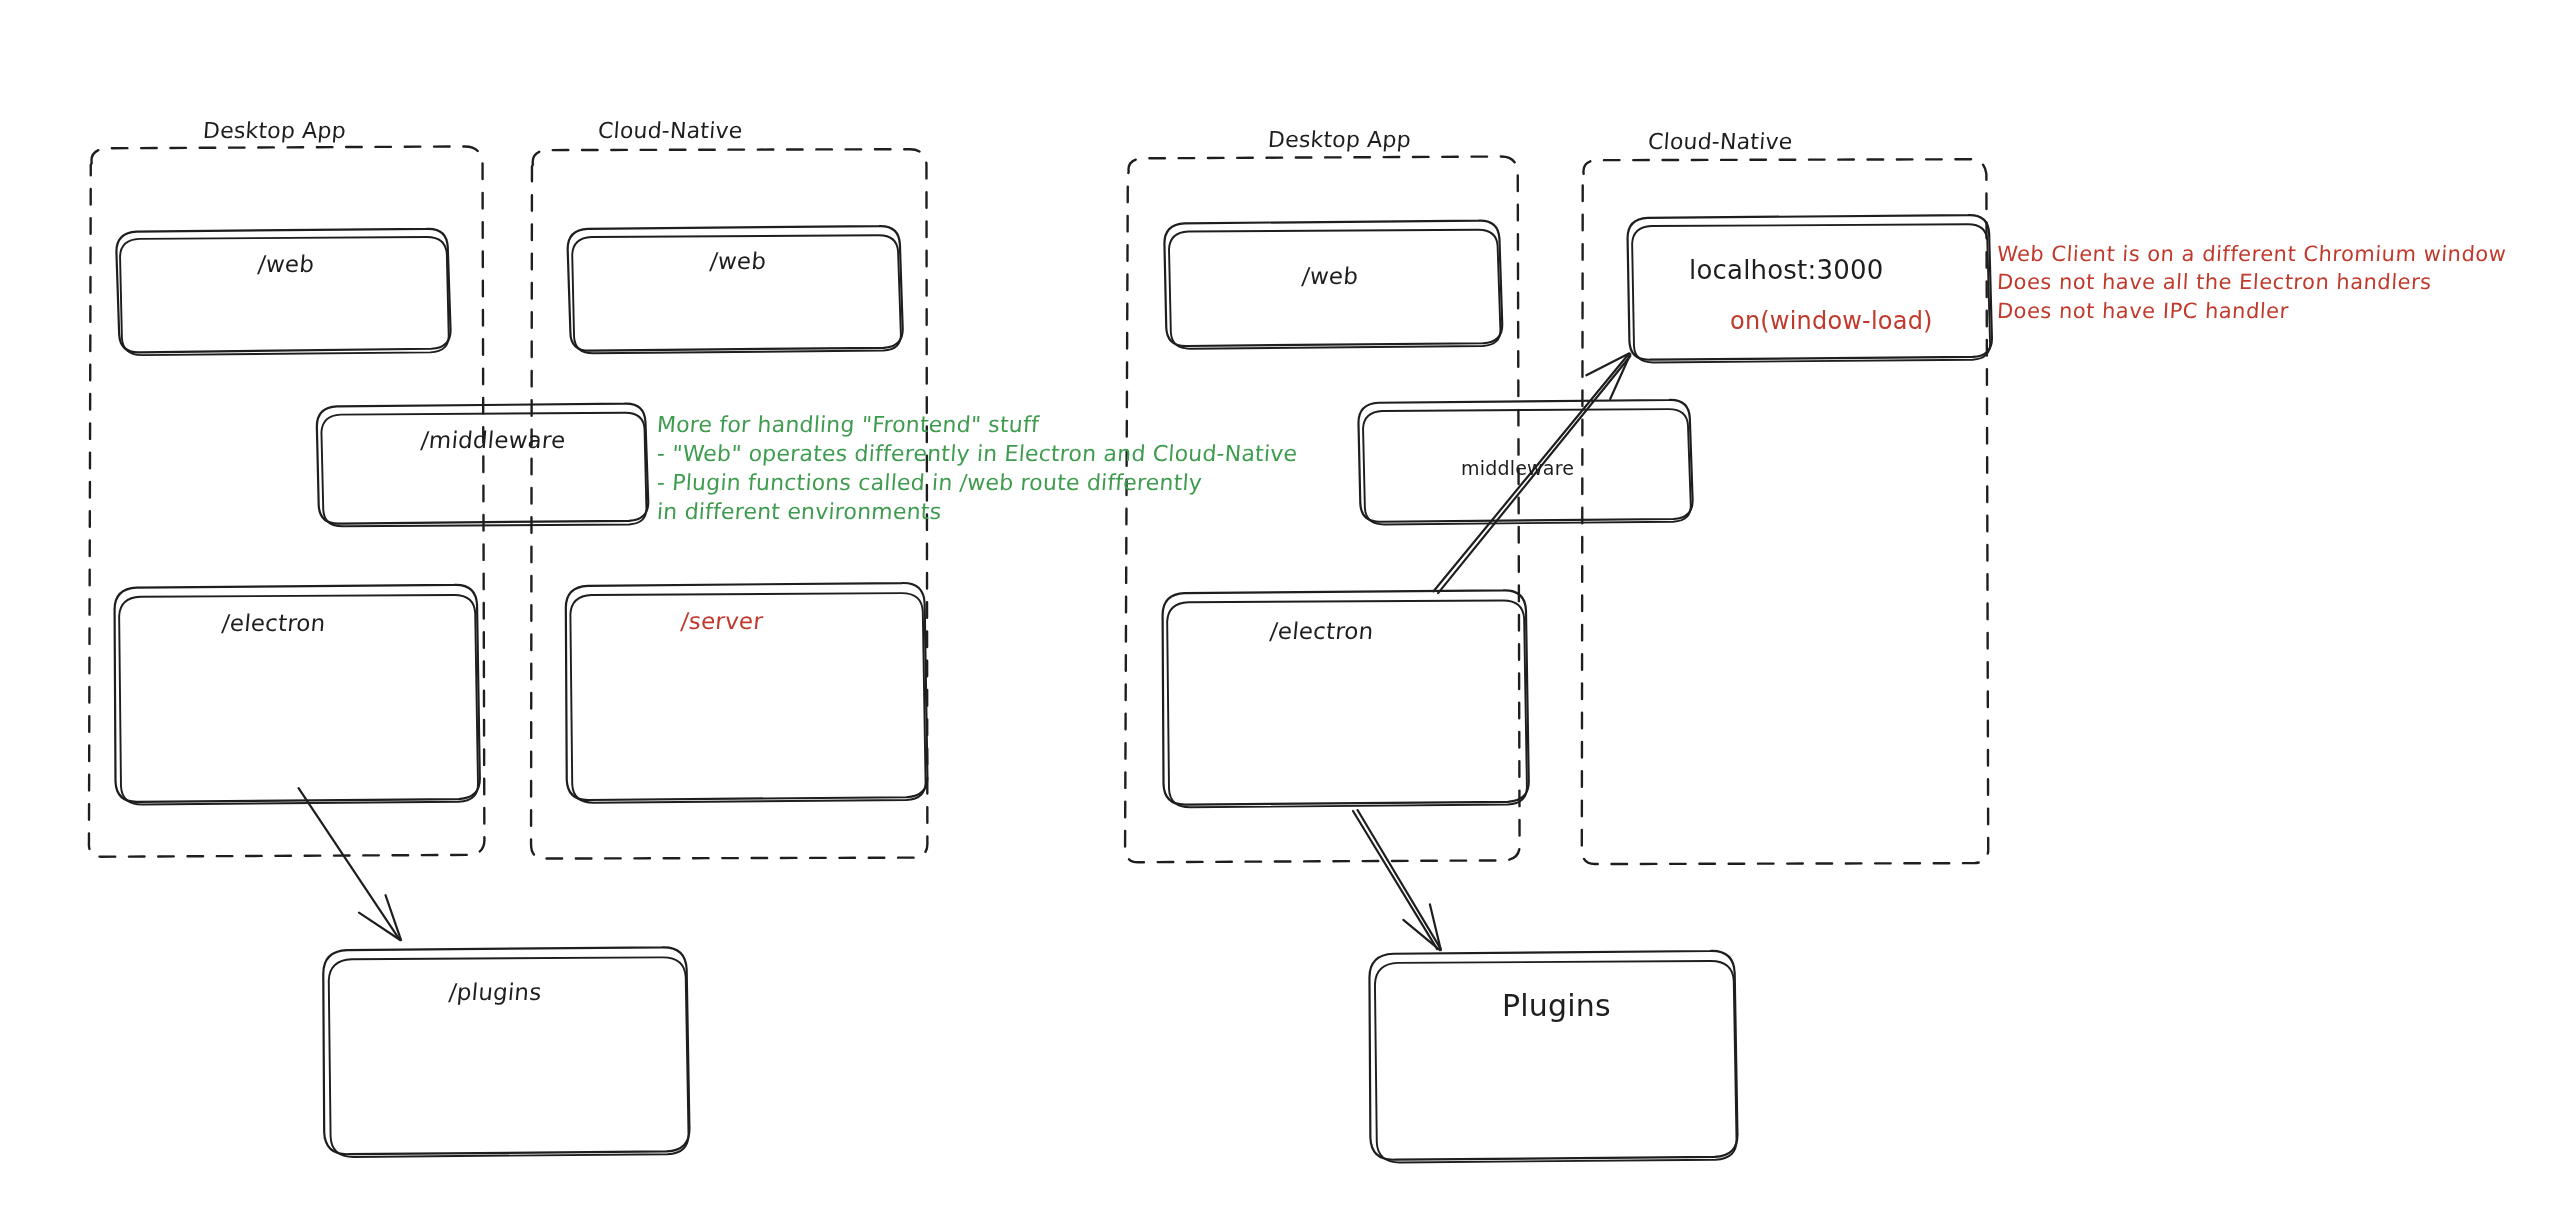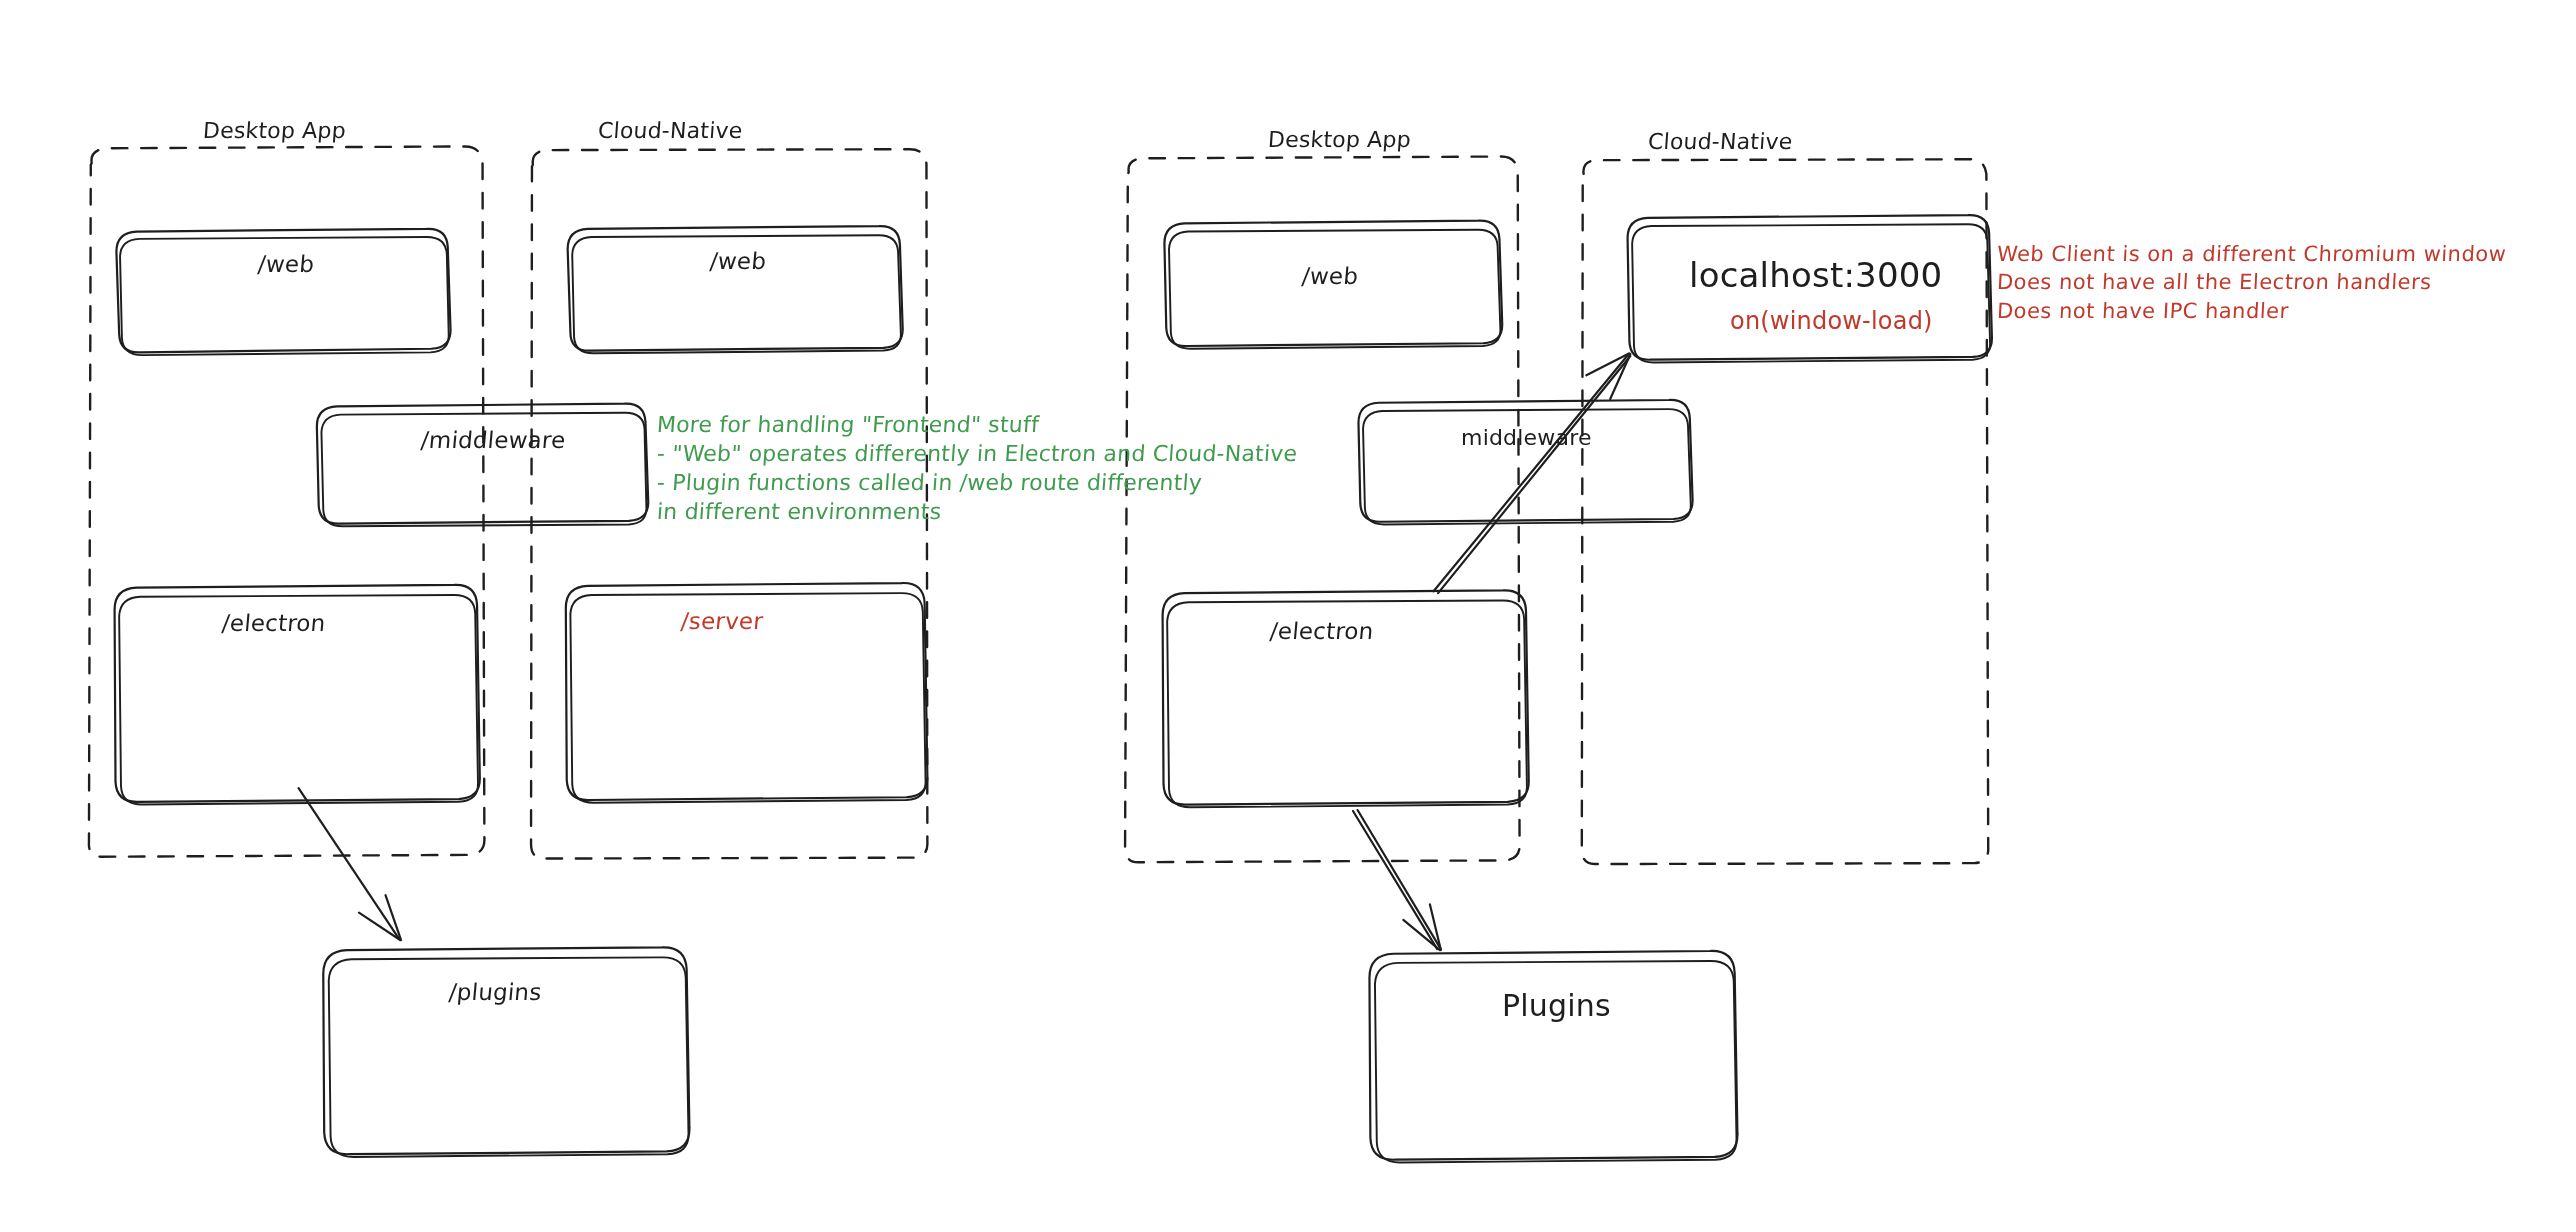--- a/index.html
+++ b/index.html
@@ -176,25 +176,25 @@
     <div class="lbl note green" style="position:static;">- Plugin functions called in /web route differently</div>
     <div class="lbl note green" style="position:static;">in different environments</div>
   </div>
 
   <div class="lbl group-title" style="left:1268px; top:126px;">Desktop App</div>
 
   <div class="lbl group-title" style="left:1648px; top:128px;">Cloud-Native</div>
 
   <div class="lbl box-label" style="left:1302px; top:262px;">/web</div>
 
-  <div class="lbl box-label plain" style="left:1689px; top:254px; font-size:34px;">localhost:3000</div>
+  <div class="lbl box-label plain" style="left:1689px; top:254px; font-size:26px;">localhost:3000</div>
 
   <div class="lbl box-label plain red" style="left:1730px; top:306px; font-size:24px;">on(window-load)</div>
 
-  <div class="lbl box-label plain" style="left:1461px; top:424px; font-size:22px;">middleware</div>
+  <div class="lbl box-label plain" style="left:1461px; top:456px; font-size:19px;">middleware</div>
 
   <div class="lbl box-label" style="left:1270px; top:617px;">/electron</div>
 
   <div class="lbl box-label plain" style="left:1502px; top:987px; font-size:30px;">Plugins</div>
 
   <div style="position:absolute; left:1997px; top:240px;">
     <div class="lbl note-red" style="position:static;">Web Client is on a different Chromium window</div>
     <div class="lbl note-red" style="position:static;">Does not have all the Electron handlers</div>
     <div class="lbl note-red" style="position:static;">Does not have IPC handler</div>
   </div>

